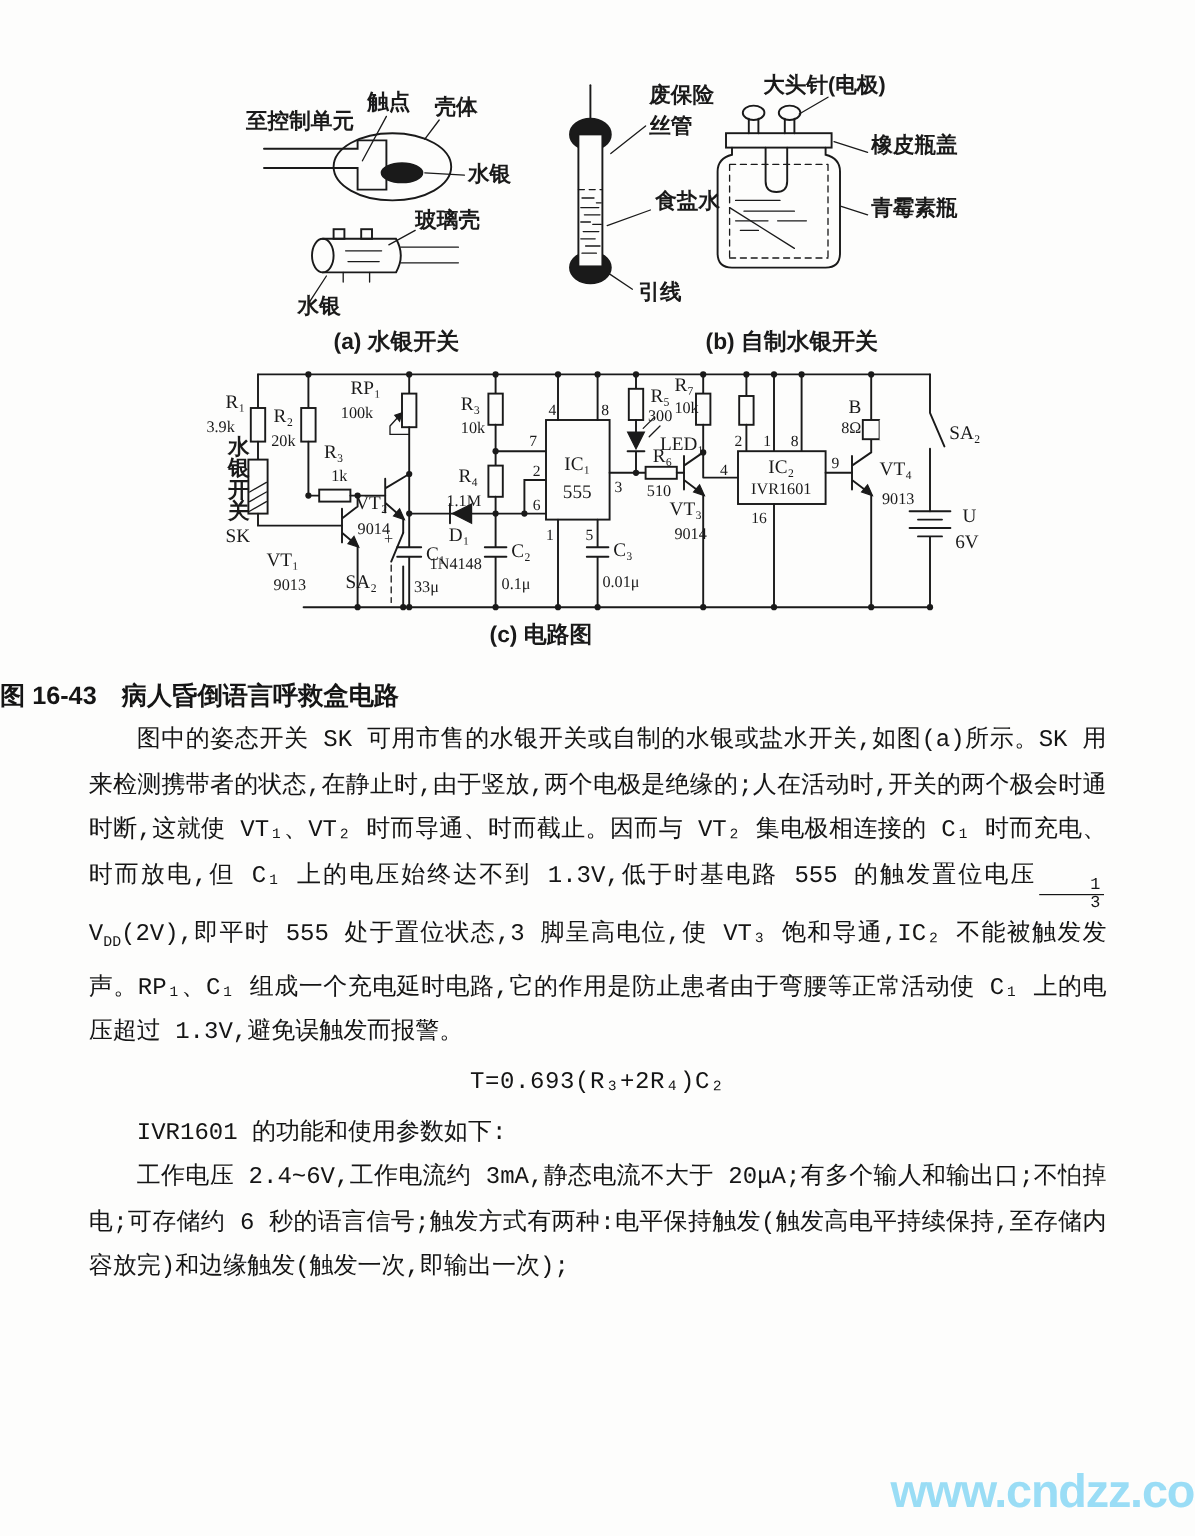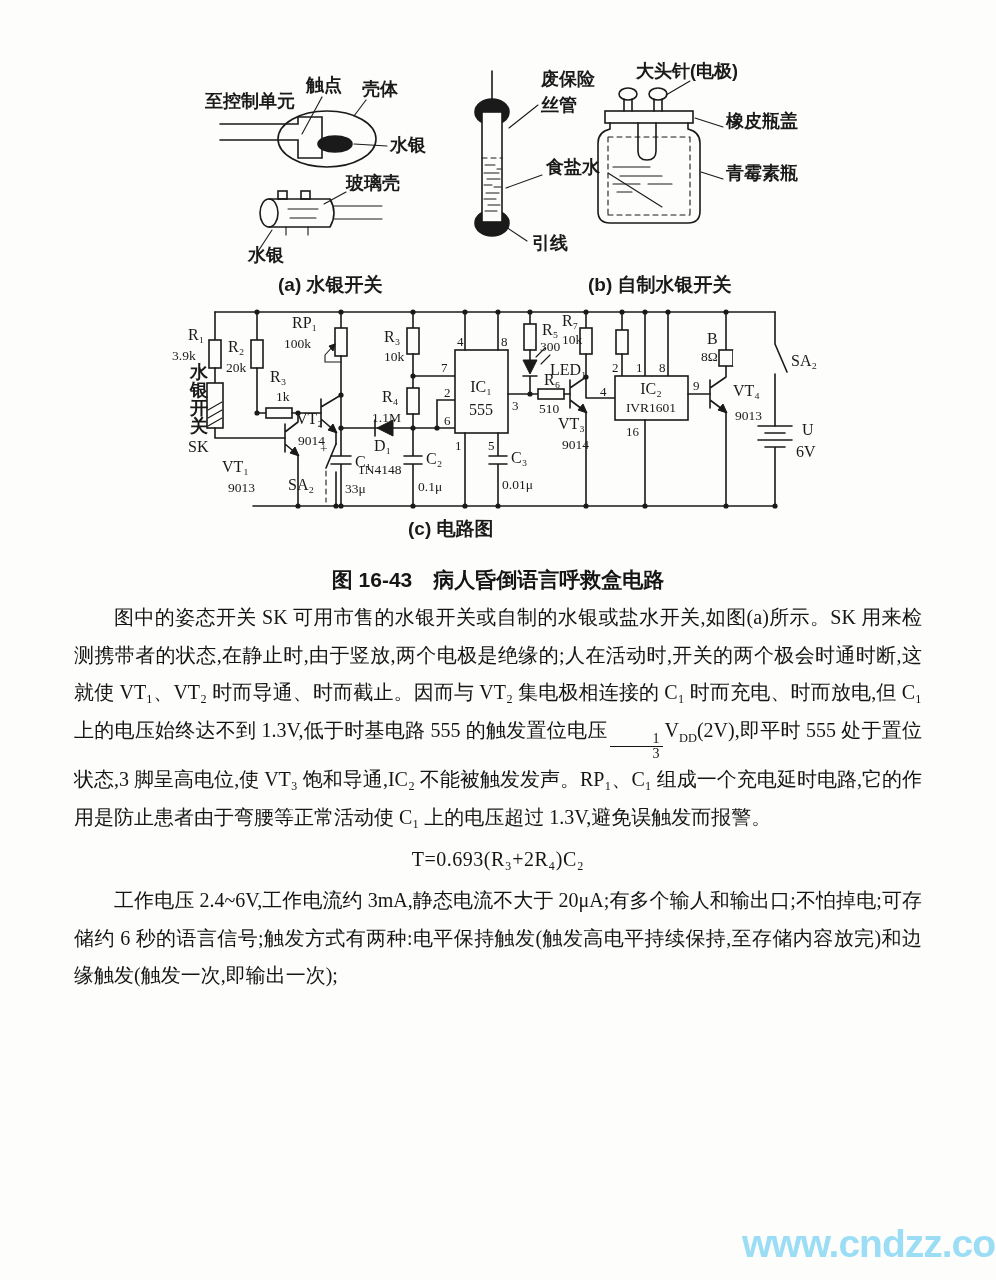--- a/index.html
+++ b/index.html
@@ -12,24 +12,24 @@
   svg .fillw{fill:#fdfdfc;}
   svg .dash{stroke-dasharray:5 4;}
   svg .thin{stroke-width:1.1;}
   svg circle.dot{fill:#1a1a1a;stroke:none;}
   svg text{fill:#1a1a1a;font-family:"Liberation Serif","DejaVu Serif",serif;font-size:15px;}
   svg text.cn{font-family:"Liberation Sans","DejaVu Sans",sans-serif;font-weight:bold;font-size:18px;}
   svg text.cap{font-family:"Liberation Sans","DejaVu Sans",sans-serif;font-weight:bold;font-size:19px;}
   svg text.ref{font-size:16px;}
   svg text.val{font-size:13.5px;}
   svg text.pin{font-size:13px;}
-  .fig-caption{position:absolute;top:566px;left:0;width:100%;text-align:center;
+  .fig-caption{position:absolute;top:566px;left:0;width:100%;text-align:left;
        font-family:"Liberation Sans","DejaVu Sans",sans-serif;font-weight:bold;font-size:21px;}
   .body-text{position:absolute;top:599px;left:74px;width:848px;z-index:2;font-size:20px;line-height:37.5px;}
-  .body-text p{margin:0;text-indent:2em;text-align:justify;}
+  .body-text p{margin:0;text-indent:2em;text-align:justify;font-family:Liberation Mono, monospace;}
   .body-text p.formula{text-indent:0;text-align:center;font-size:20px;line-height:46px;letter-spacing:.5px;}
   sub{font-size:.62em;}
   .frac{display:inline-flex;flex-direction:column;vertical-align:-0.45em;line-height:1.02;
         font-size:.7em;text-align:center;margin:0 2px;}
   .frac i{font-style:normal;padding:0 3px;}
   .frac i:first-child{border-bottom:1.5px solid #151515;}
   .watermark{position:absolute;top:1222px;left:742px;z-index:1;
        font-family:"Liberation Sans","DejaVu Sans",sans-serif;font-weight:bold;
        font-size:39px;letter-spacing:-1px;opacity:.88;}
 </style>
@@ -271,17 +271,18 @@
     </svg>
 
   <div class="fig-caption">图 16-43　病人昏倒语言呼救盒电路</div>
 
   <div class="body-text">
     <p>图中的姿态开关 SK 可用市售的水银开关或自制的水银或盐水开关,如图(a)所示。SK 用来检测携带者的状态,在静止时,由于竖放,两个电极是绝缘的;人在活动时,开关的两个极会时通时断,这就使 VT₁、VT₂ 时而导通、时而截止。因而与 VT₂ 集电极相连接的 C₁ 时而充电、时而放电,但 C₁ 上的电压始终达不到 1.3V,低于时基电路 555 的触发置位电压<span class="frac">
           <i>1</i>
           <i>3</i>
         </span>V<sub>DD</sub>(2V),即平时 555 处于置位状态,3 脚呈高电位,使 VT₃ 饱和导通,IC₂ 不能被触发发声。RP₁、C₁ 组成一个充电延时电路,它的作用是防止患者由于弯腰等正常活动使 C₁ 上的电压超过 1.3V,避免误触发而报警。</p>
     <p class="formula">T=0.693(R₃+2R₄)C₂</p>
+    <p>IVR1601 的功能和使用参数如下:</p>
     <p>工作电压 2.4~6V,工作电流约 3mA,静态电流不大于 20μA;有多个输人和输出口;不怕掉电;可存储约 6 秒的语言信号;触发方式有两种:电平保持触发(触发高电平持续保持,至存储内容放完)和边缘触发(触发一次,即输出一次);</p>
   </div>
 
   <div class="watermark" style="color: rgb(141, 217, 245);">www.cndzz.com</div>
 </div>
 
 </body></html>

